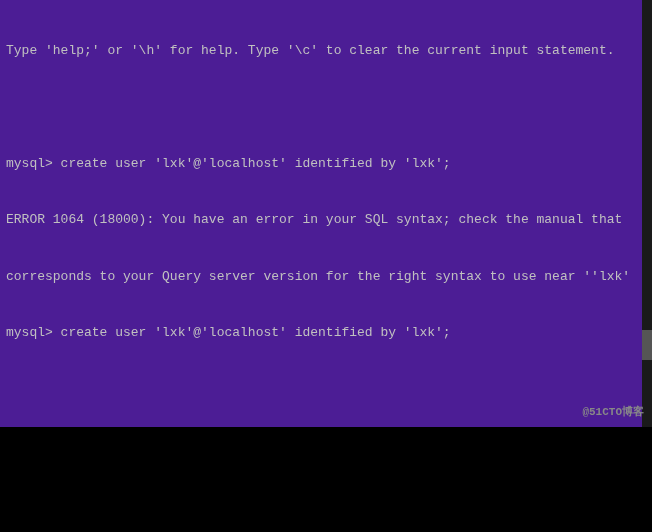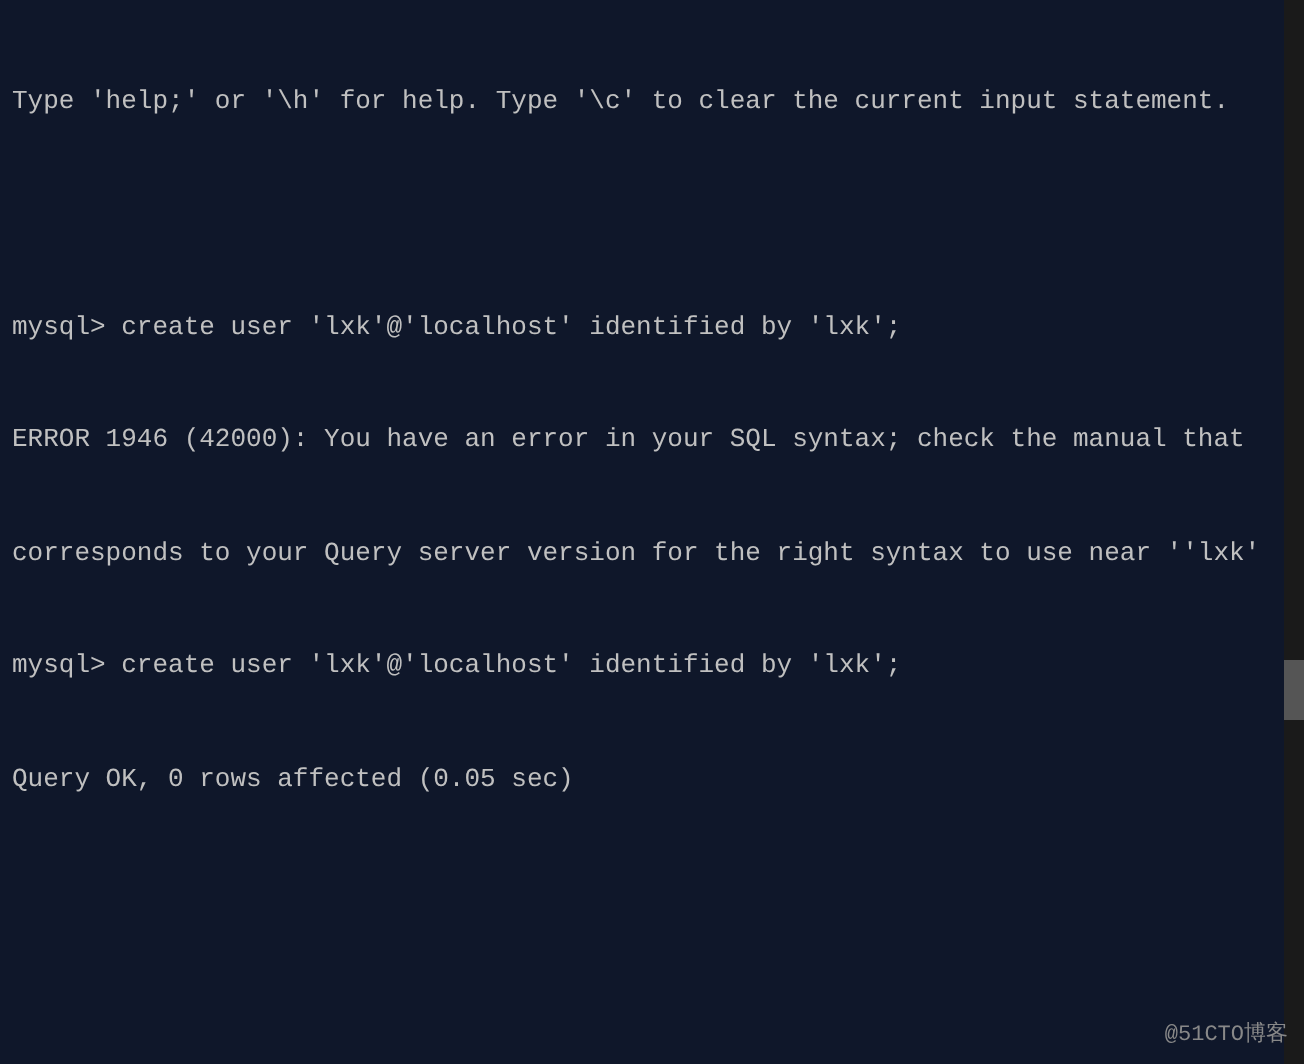--- a/index.html
+++ b/index.html
@@ -13,22 +13,22 @@
       height: 532px;
       background-color: #000000;
       font-family: 'Courier New', Courier, monospace;
       font-size: 13px;
       color: #c0c0c0;
       overflow: hidden;
     }
 
     .terminal {
       width: 652px;
-      height: 532px;
-      background-color: #0f172a;
+      height: 427px;
+      background-color: #4c1d95;
       padding: 4px 6px;
       overflow: hidden;
       position: relative;
     }
 
     .terminal-content {
       white-space: pre-wrap;
       word-break: break-all;
       line-height: 1.45;
     }
@@ -38,20 +38,21 @@
       line-height: 1.45;
     }
 
     .watermark {
       position: absolute;
       bottom: 8px;
       right: 8px;
       color: #888888;
       font-size: 11px;
       font-family: 'Courier New', Courier, monospace;
+      font-weight: bold;
     }
 
     .scrollbar {
       position: absolute;
       right: 0;
       top: 0;
       width: 10px;
       height: 532px;
       background-color: #1a1a1a;
     }
@@ -65,24 +66,23 @@
     }
   </style>
 </head>
 <body>
 
 <div class="terminal">
   <div class="terminal-content">
     <span class="line">Type 'help;' or '\h' for help. Type '\c' to clear the current input statement.</span>
     <span class="line">&nbsp;</span>
     <span class="line">mysql&gt; create user 'lxk'@'localhost' identified by 'lxk';</span>
-    <span class="line">ERROR 1946 (42000): You have an error in your SQL syntax; check the manual that</span>
+    <span class="line">ERROR 1064 (18000): You have an error in your SQL syntax; check the manual that</span>
     <span class="line">corresponds to your Query server version for the right syntax to use near ''lxk'</span>
     <span class="line">mysql&gt; create user 'lxk'@'localhost' identified by 'lxk';</span>
-    <span class="line">Query OK, 0 rows affected (0.05 sec)</span>
     <span class="line">&nbsp;</span>
     
     
     
     
     
     
     
     
     

